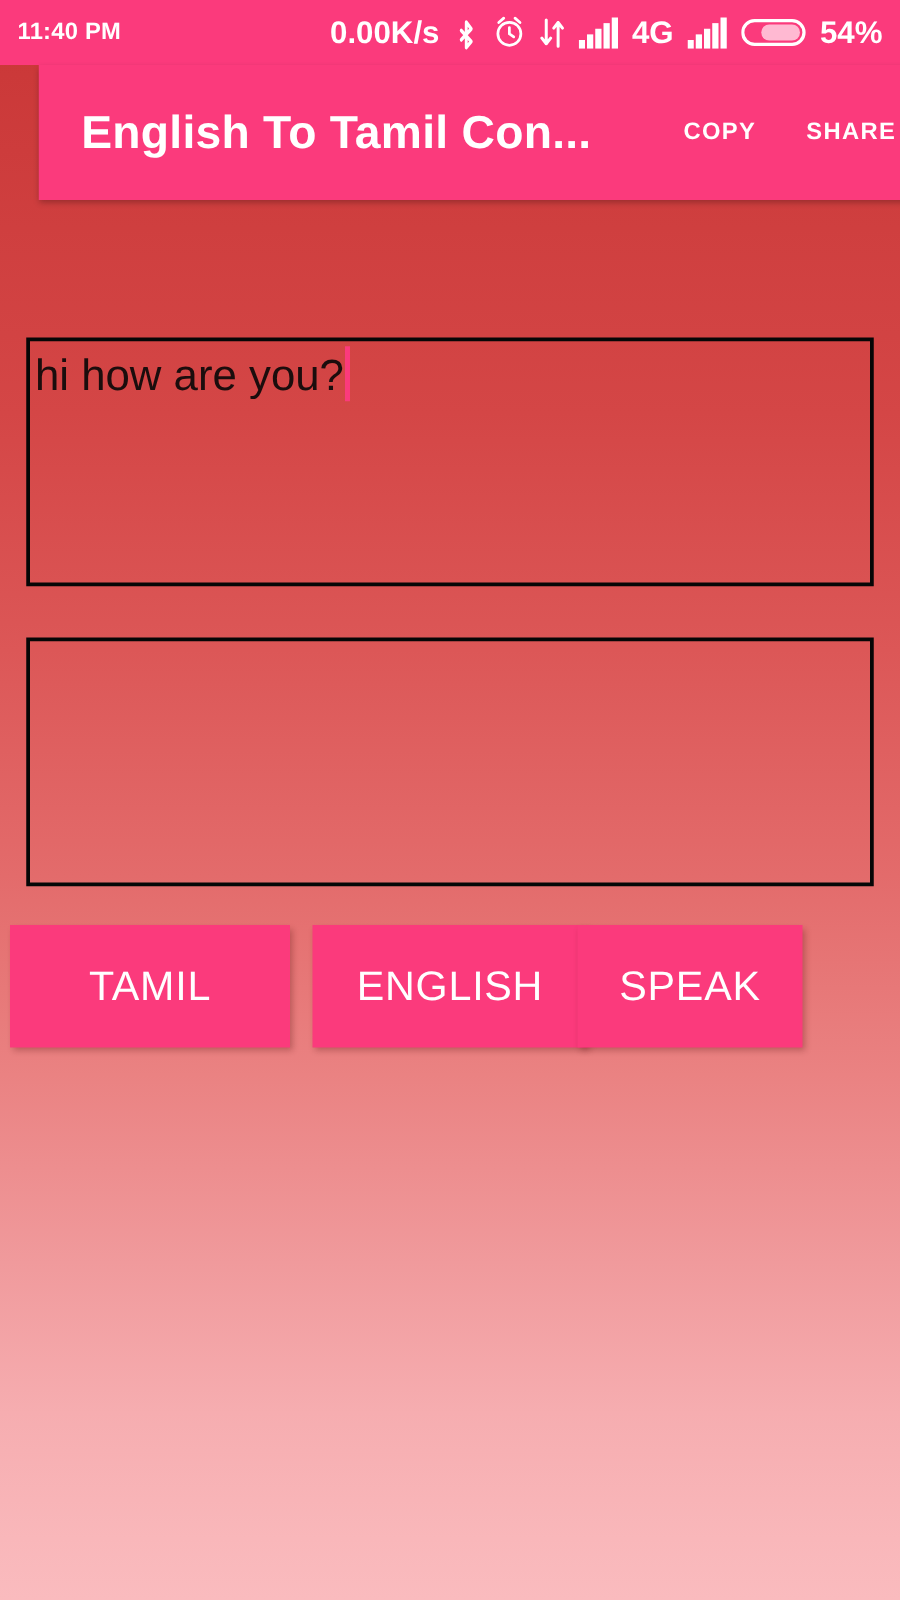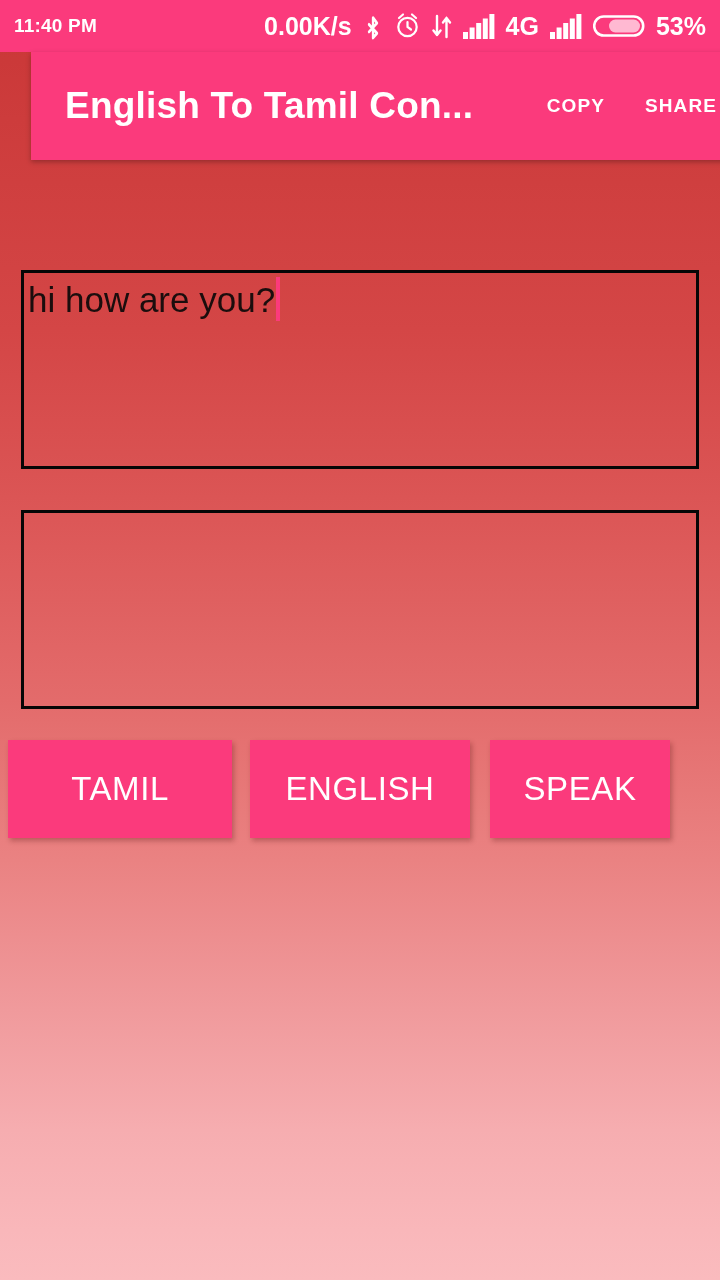--- a/index.html
+++ b/index.html
@@ -177,21 +177,21 @@
     letter-spacing: 0.6px;
     display: flex;
     align-items: center;
     justify-content: center;
     box-shadow: 2px 3px 5px rgba(90,20,20,0.33);
     cursor: pointer;
     box-sizing: border-box;
   }
   #btn-tamil   { left: 8px;   width: 224px; }
   #btn-english { left: 250px; width: 220px; }
-  #btn-speak   { left: 490px; width: 180px; }
+  #btn-speak   { left: 462px; width: 180px; }
 </style>
 </head>
 <body>
 
 <div id="phone">
 
   <div id="status-bar">
     <span id="status-time">11:40 PM</span>
 
     <div id="status-right">
@@ -242,21 +242,21 @@
         </svg>
       </span>
 
       <span class="sb-icon">
         <svg width="52" height="28" viewBox="0 0 52 28">
           <rect x="1.2" y="4.5" width="49" height="19" rx="9.5" ry="9.5" fill="none" stroke="#ffffff" stroke-width="2.6"></rect>
           <rect x="16" y="7.6" width="31" height="12.8" rx="6.4" ry="6.4" fill="#ffb9d2"></rect>
         </svg>
       </span>
 
-      <span class="sb-text">53%</span>
+      <span class="sb-text">54%</span>
     </div>
   </div>
 
   <div id="app-bar">
     <div id="app-title">English To Tamil Con...</div>
     <div id="app-actions">
       <button class="appbar-action">COPY</button>
       <button class="appbar-action">SHARE</button>
     </div>
   </div>

